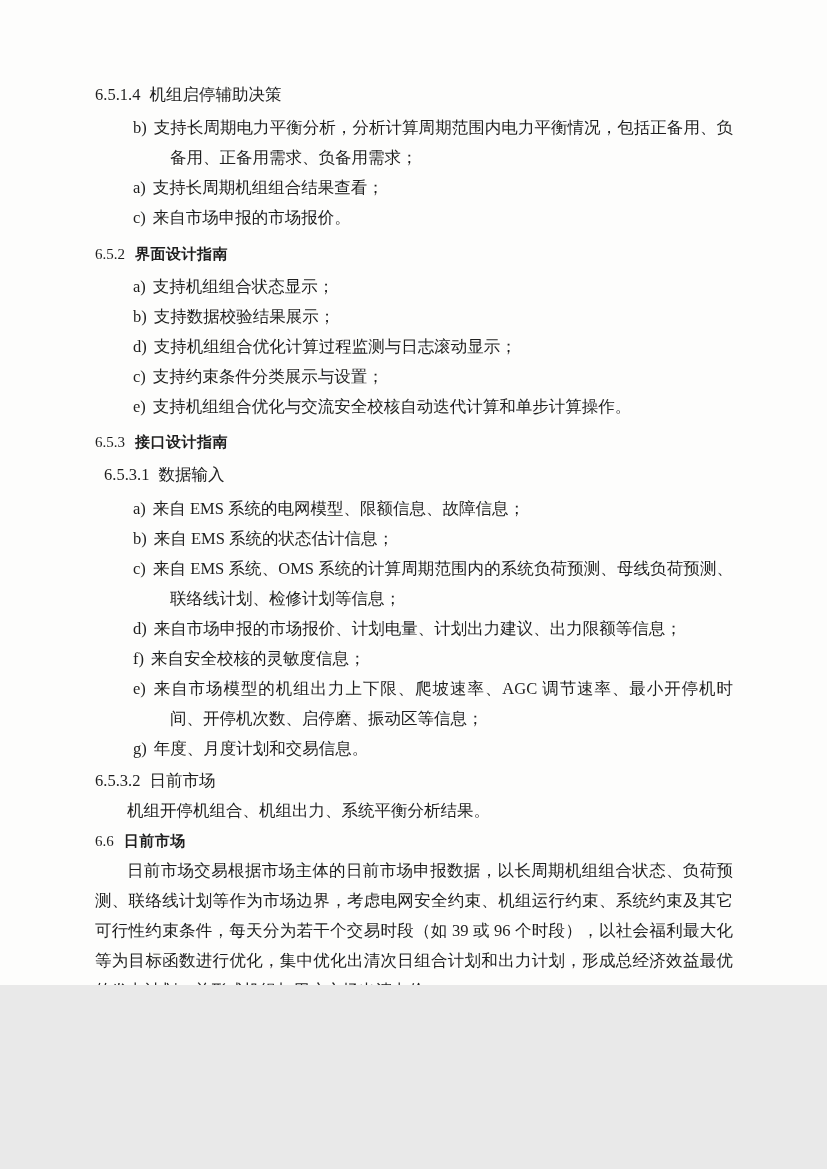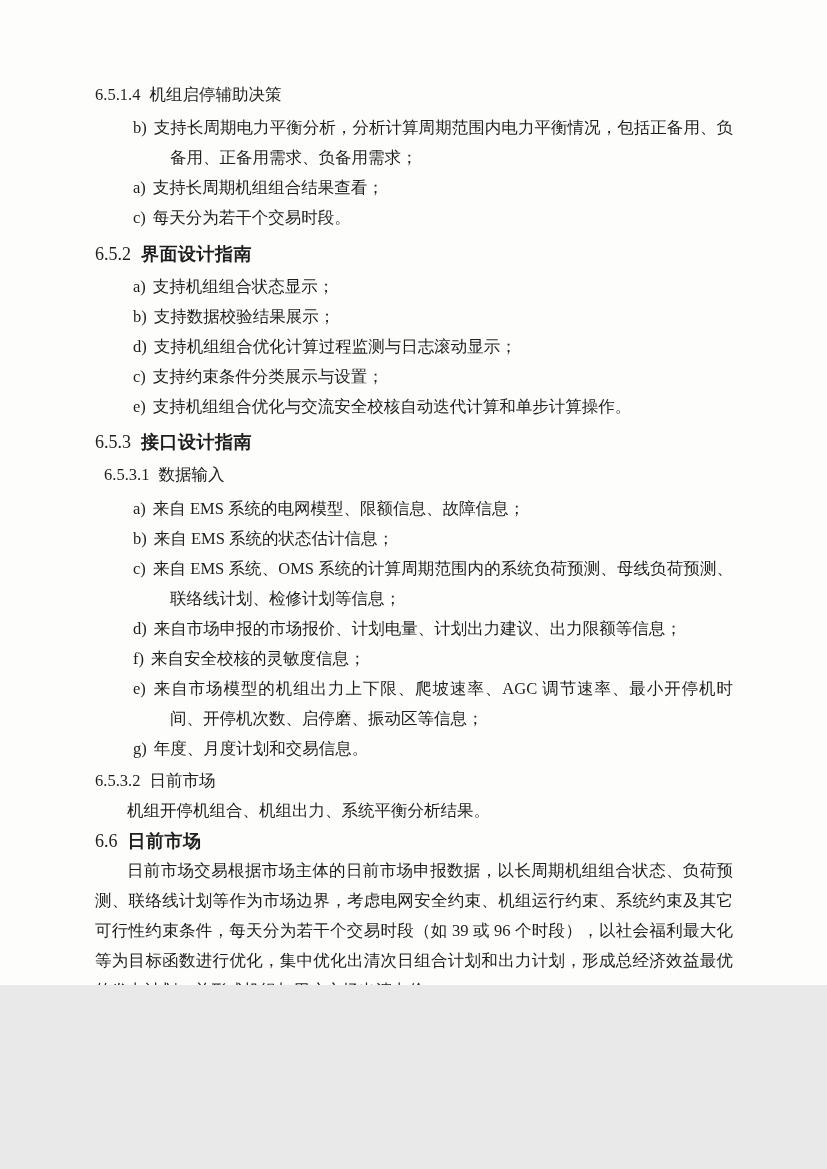--- a/index.html
+++ b/index.html
@@ -24,21 +24,21 @@
   
   .h4 {
     line-height: 30px;
     font-weight: normal;
     font-size: 16.5px;
   }
   .h4 .label { margin-left: 9px; }
   
   .h3 {
     line-height: 30px;
-    font-size: 18px;
+    font-size: 15px;
     font-weight: normal;
   }
   .h3 .num { font-family: "Liberation Serif", "DejaVu Serif", serif; }
   .h3 .label {
     margin-left: 10px;
     font-family: "Liberation Sans", "DejaVu Sans", sans-serif;
     font-weight: bold;
     letter-spacing: 0.5px;
   }
   .h-652  { margin: 6px 0 3px 0; }
@@ -78,21 +78,21 @@
 <body>
 
 <div class="page">
   <div class="content">
 
     <div class="h4 h-6514"><span class="num">6.5.1.4</span><span class="label">机组启停辅助决策</span></div>
 
     <ul class="list list-1">
       <li class="li"><span class="marker">b)</span><span>支持长周期电力平衡分析，分析计算周期范围内电力平衡情况，包括正备用、负备用、正备用需求、负备用需求；</span></li>
       <li class="li"><span class="marker">a)</span><span>支持长周期机组组合结果查看；</span></li>
-      <li class="li"><span class="marker">c)</span><span>每天分为若干个交易时段。</span></li>
+      <li class="li"><span class="marker">c)</span><span>来自市场申报的市场报价。</span></li>
     </ul>
 
     <div class="h3 h-652"><span class="num">6.5.2</span><span class="label">界面设计指南</span></div>
 
     <ul class="list list-2">
       <li class="li"><span class="marker">a)</span><span>支持机组组合状态显示；</span></li>
       <li class="li"><span class="marker">b)</span><span>支持数据校验结果展示；</span></li>
       <li class="li"><span class="marker">d)</span><span>支持机组组合优化计算过程监测与日志滚动显示；</span></li>
       <li class="li"><span class="marker">c)</span><span>支持约束条件分类展示与设置；</span></li>
       <li class="li"><span class="marker">e)</span><span>支持机组组合优化与交流安全校核自动迭代计算和单步计算操作。</span></li>

